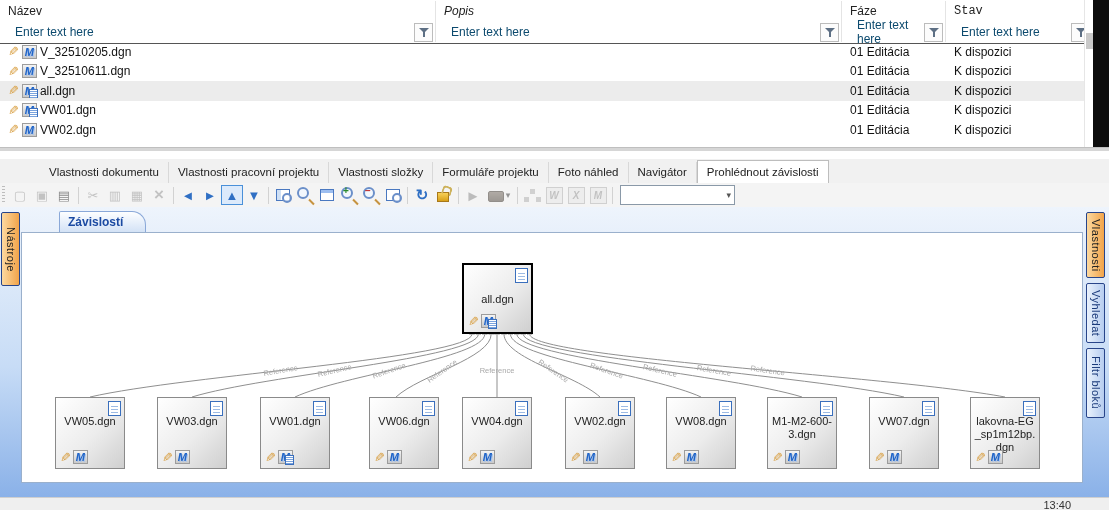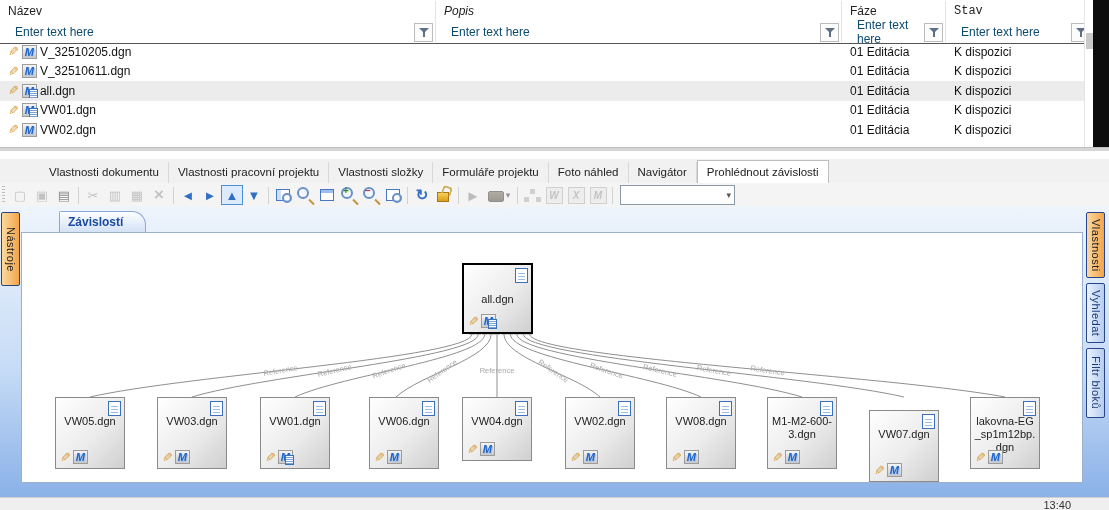--- a/index.html
+++ b/index.html
@@ -355,21 +355,21 @@
           </div>
         </div>
         <div class="gnode" style="left: 339px; top: 164px; width: 70px; height: 72px; margin-left: 8px;">
           <span class="docicon"></span>
           <div class="nlabel">VW06.dgn</div>
           <div class="nicons">
             <span class="pencil">✎</span>
             <span class="micon">M</span>
           </div>
         </div>
-        <div class="gnode" style="left: 440px; top: 164px; width: 70px; height: 64px; padding-left: 12px;">
+        <div class="gnode" style="left: 440px; top: 164px; width: 70px; height: 72px; padding-left: 12px;">
           <span class="docicon"></span>
           <div class="nlabel">VW04.dgn</div>
           <div class="nicons">
             <span class="pencil">✎</span>
             <span class="micon">M</span>
           </div>
         </div>
         <div class="gnode" style="left: 543px; top: 164px; width: 70px; height: 72px;">
           <span class="docicon"></span>
           <div class="nlabel">VW02.dgn</div>
@@ -387,21 +387,21 @@
           </div>
         </div>
         <div class="gnode" style="left: 745px; top: 164px; width: 70px; height: 72px;">
           <span class="docicon"></span>
           <div class="nlabel">M1-M2-600-3.dgn</div>
           <div class="nicons">
             <span class="pencil">✎</span>
             <span class="micon">M</span>
           </div>
         </div>
-        <div class="gnode" style="left: 847px; top: 164px; width: 70px; height: 72px; margin-top: 13px;">
+        <div class="gnode" style="left: 847px; top: 164px; width: 70px; height: 72px;">
           <span class="docicon"></span>
           <div class="nlabel">VW07.dgn</div>
           <div class="nicons">
             <span class="pencil">✎</span>
             <span class="micon">M</span>
           </div>
         </div>
         <div class="gnode" style="left: 948px; top: 164px; width: 70px; height: 72px;">
           <span class="docicon"></span>
           <div class="nlabel">lakovna-EG_sp1m12bp.dgn</div>

